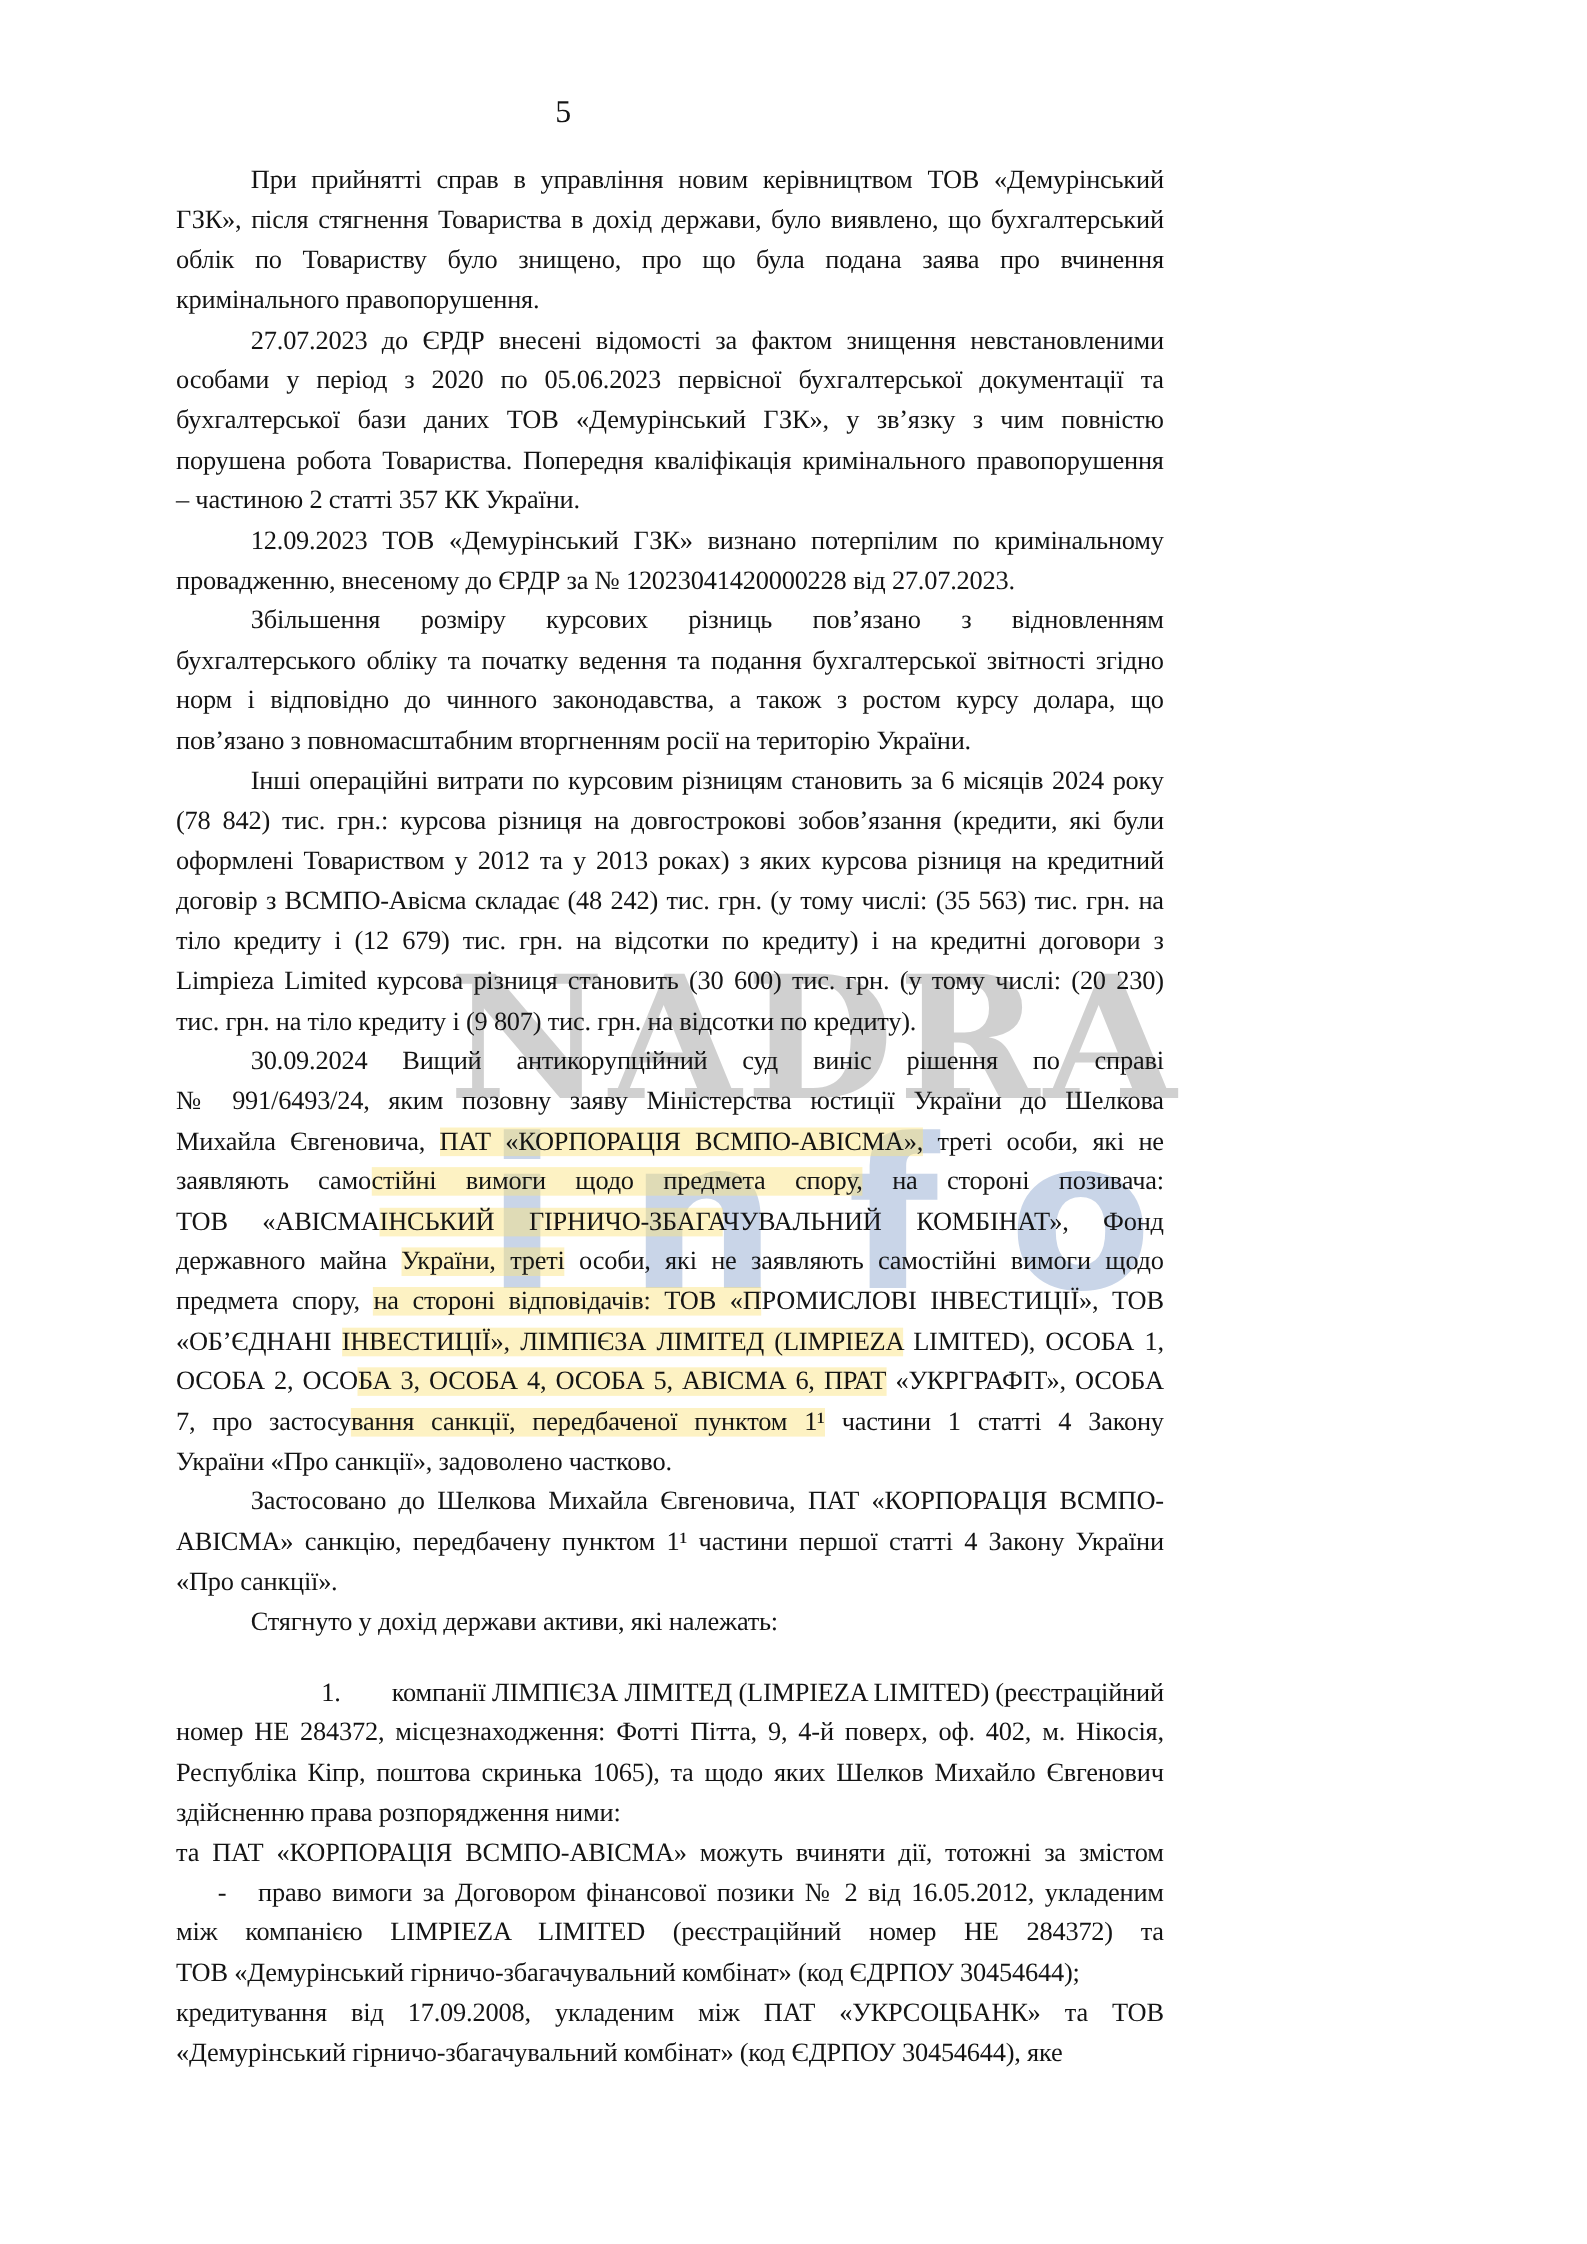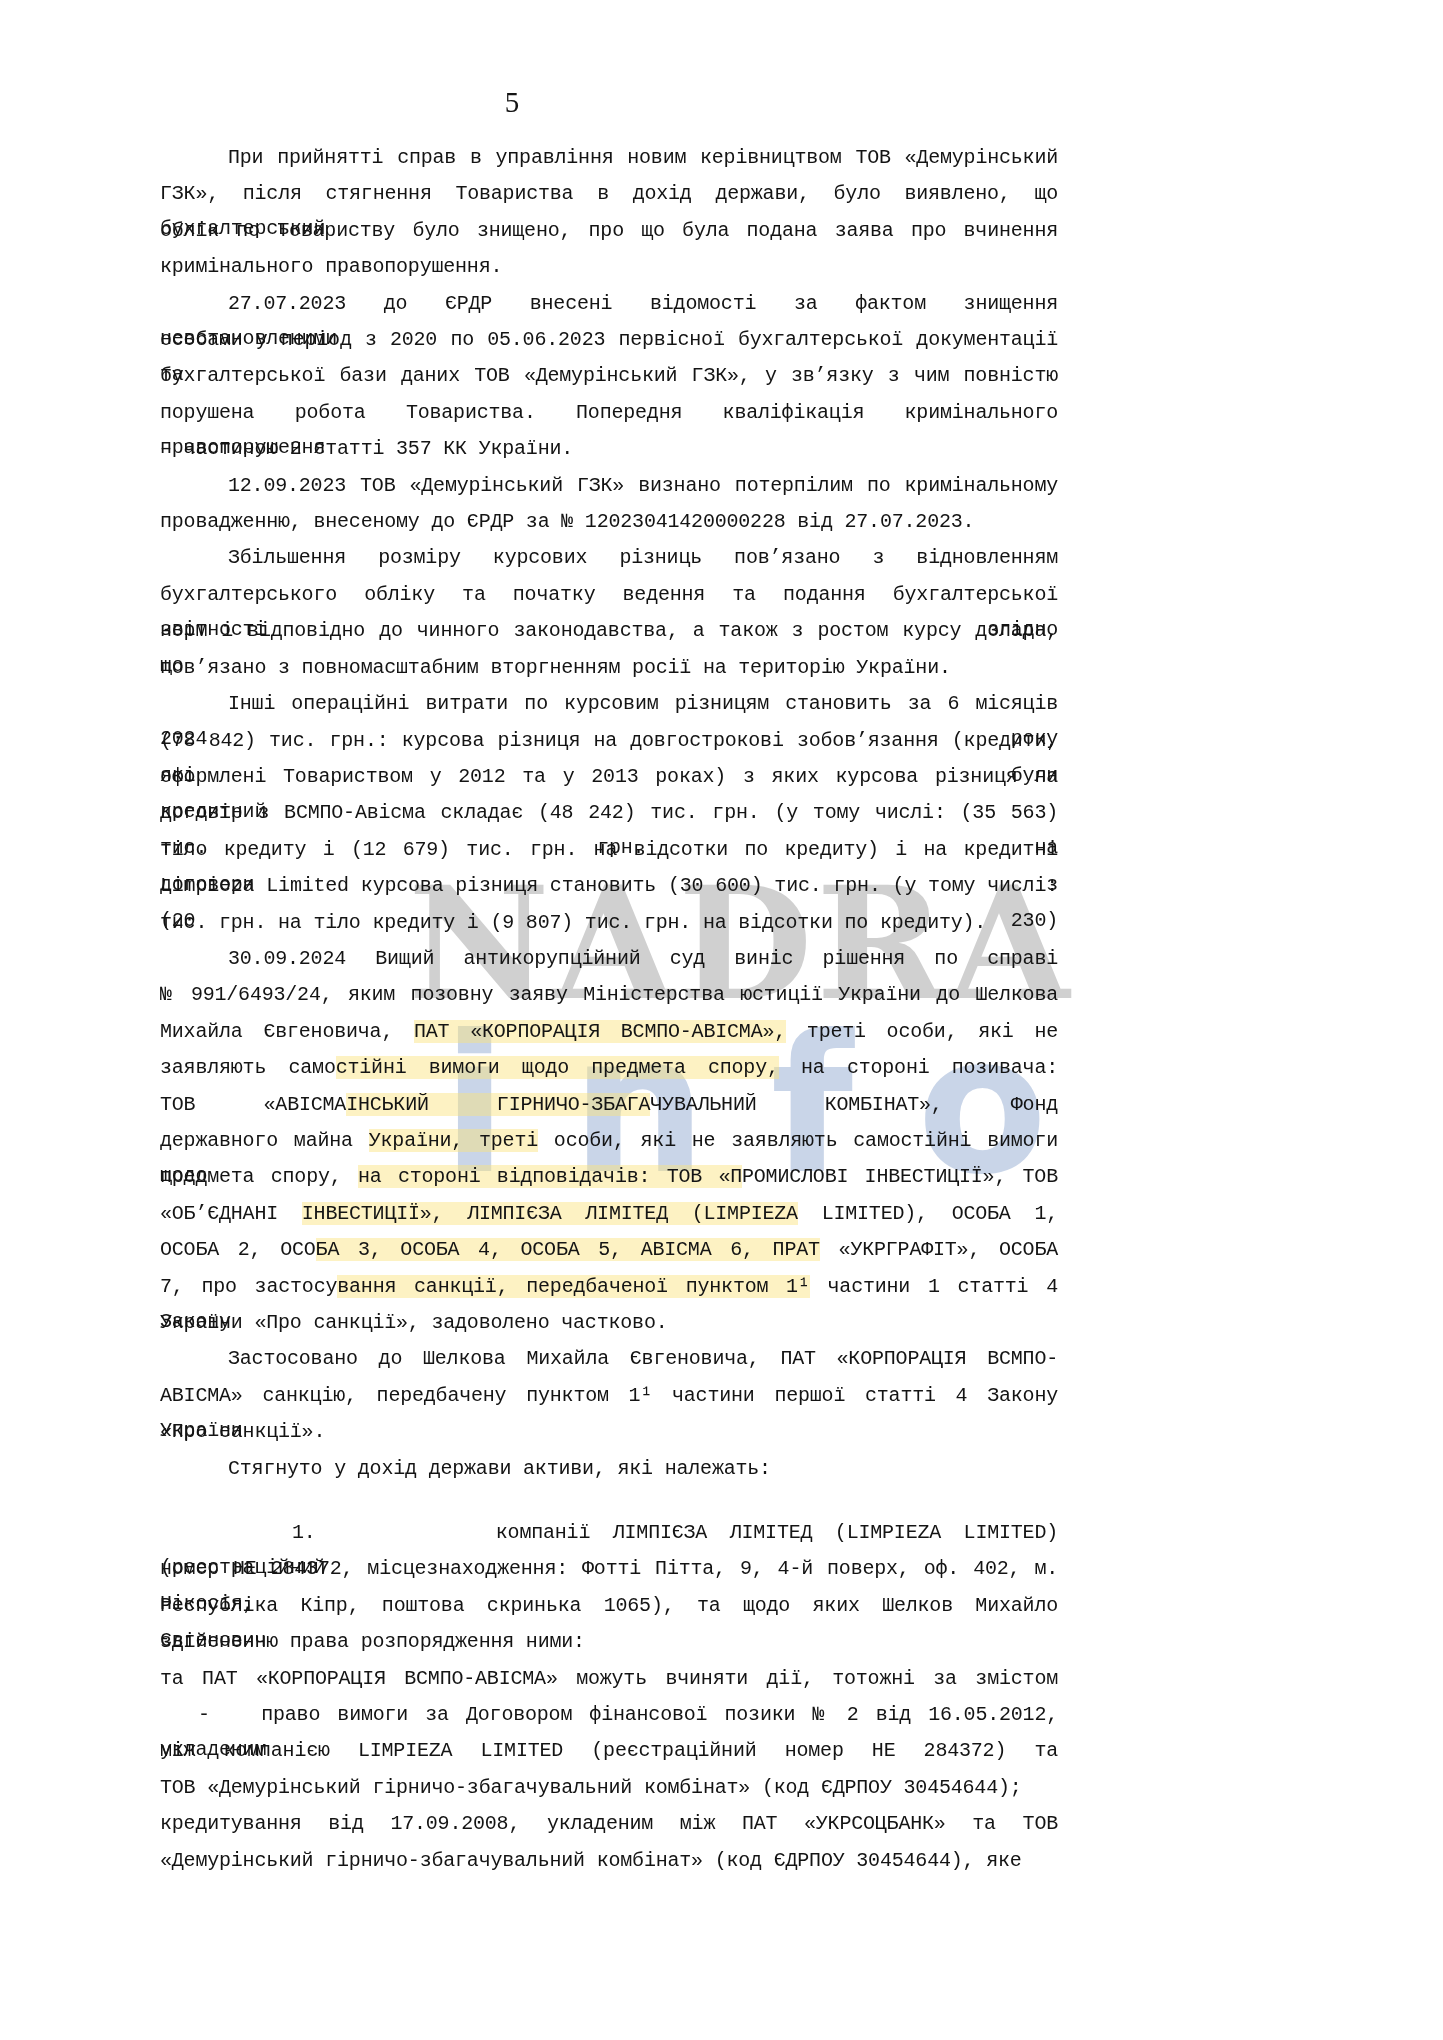--- a/index.html
+++ b/index.html
@@ -26,23 +26,23 @@
   .wm2 {
     left:442px; top:1006px;
     font-family:"DejaVu Sans",sans-serif; font-weight:bold;
     font-size:190px; line-height:200px; letter-spacing:64px;
     color:var(--wm2-color);
   }
   .body-text {
     position:absolute; left:160px; top:140px; width:898px; z-index:2;
   }
   .line {
-    font-size:20px; line-height:35px; height:36.42px;
+    font-size:24px; line-height:49px; height:36.42px;
     letter-spacing:-0.2px;
-    text-align:justify; text-align-last:justify;font-family:Liberation Mono, monospace;
+    text-align:justify; text-align-last:justify;
   }
   .line.end { text-align-last:left; }
   .line.ind-p   { text-indent:68px; }
   .line.ind-num { text-indent:132px;margin-top:28px; }
   .line.ind-dash{ text-indent:38px; }
   .hl { background:var(--hl-color); }
 </style>
 </head>
 <body>
 

